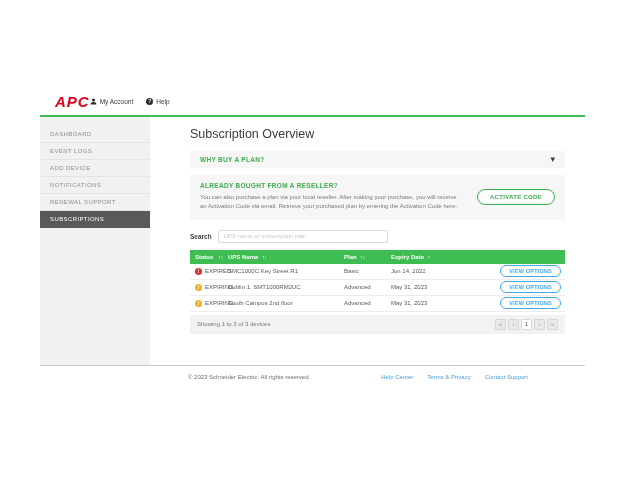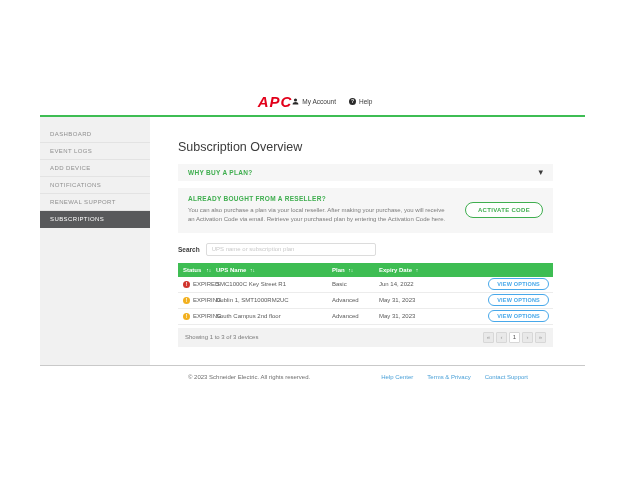--- a/index.html
+++ b/index.html
@@ -2,41 +2,41 @@
 <html><head>
 <meta charset="utf-8">
 <style>
   * { margin:0; padding:0; box-sizing:border-box; }
   html,body { width:640px; height:480px; background:#ffffff; overflow:hidden;
               font-family:"Liberation Sans", sans-serif; }
   .page { position:absolute; left:40px; top:0; width:545px; }
 
   
   .header { margin-top:88px; height:27px; display:flex; align-items:center;
-            justify-content:center; padding:0 10px 0 15px; }
+            justify-content:flex-start; padding:0 10px 0 15px; }
   .logo { color:#e2001a; font-size:15px; font-weight:bold; font-style:italic;
           letter-spacing:1px; }
   .header-right { display:flex; align-items:center; gap:13px; }
   .header-link { display:flex; align-items:center; gap:3px; font-size:6.5px;
                  color:#3a3a3a; cursor:pointer; }
   .person-icon svg { display:block; }
   .help-icon { width:7px; height:7px; border-radius:50%; background:#2a2a2a;
                color:#fff; font-size:5px; font-weight:bold; line-height:7px;
                text-align:center; }
   .green-line { height:2px; background:#3ebd53; }
 
   
   .body-row { display:flex; align-items:stretch; min-height:248px; }
   .sidebar { width:110px; background:#f1f1f1; padding-top:9px; }
   .sidebar-item { height:17px; line-height:17px; padding-left:10px; font-size:6px;
                   letter-spacing:0.4px; color:#8f8f8f; border-bottom:1px solid #e3e3e3;
                   cursor:pointer; white-space:nowrap; overflow:hidden; }
   .sidebar-item.active { background:#58595b; color:#ffffff; border-bottom-color:#58595b; }
 
-  .main { width:375px; margin-left:28px; padding-top:20px; }
+  .main { width:375px; margin-left:40px; padding-top:7px; }
   .page-title { font-size:12.5px; font-weight:normal; color:#3b3b3b; margin:3px 0 10px; }
 
   .why-buy-bar { height:17px; background:#f6f6f6; display:flex; align-items:center;
                  justify-content:space-between; padding:0 10px; margin-bottom:7px; cursor:pointer; }
   .green-heading { color:#3fae4f; font-size:6.5px; font-weight:bold; letter-spacing:0.3px; }
   .chevron { font-size:9px; color:#3a3a3a; line-height:1; }
 
   .reseller-box { background:#f6f6f6; padding:7px 10px 8px; display:flex;
                   align-items:center; margin-bottom:10px; }
   .reseller-text { flex:1; padding-right:14px; }

